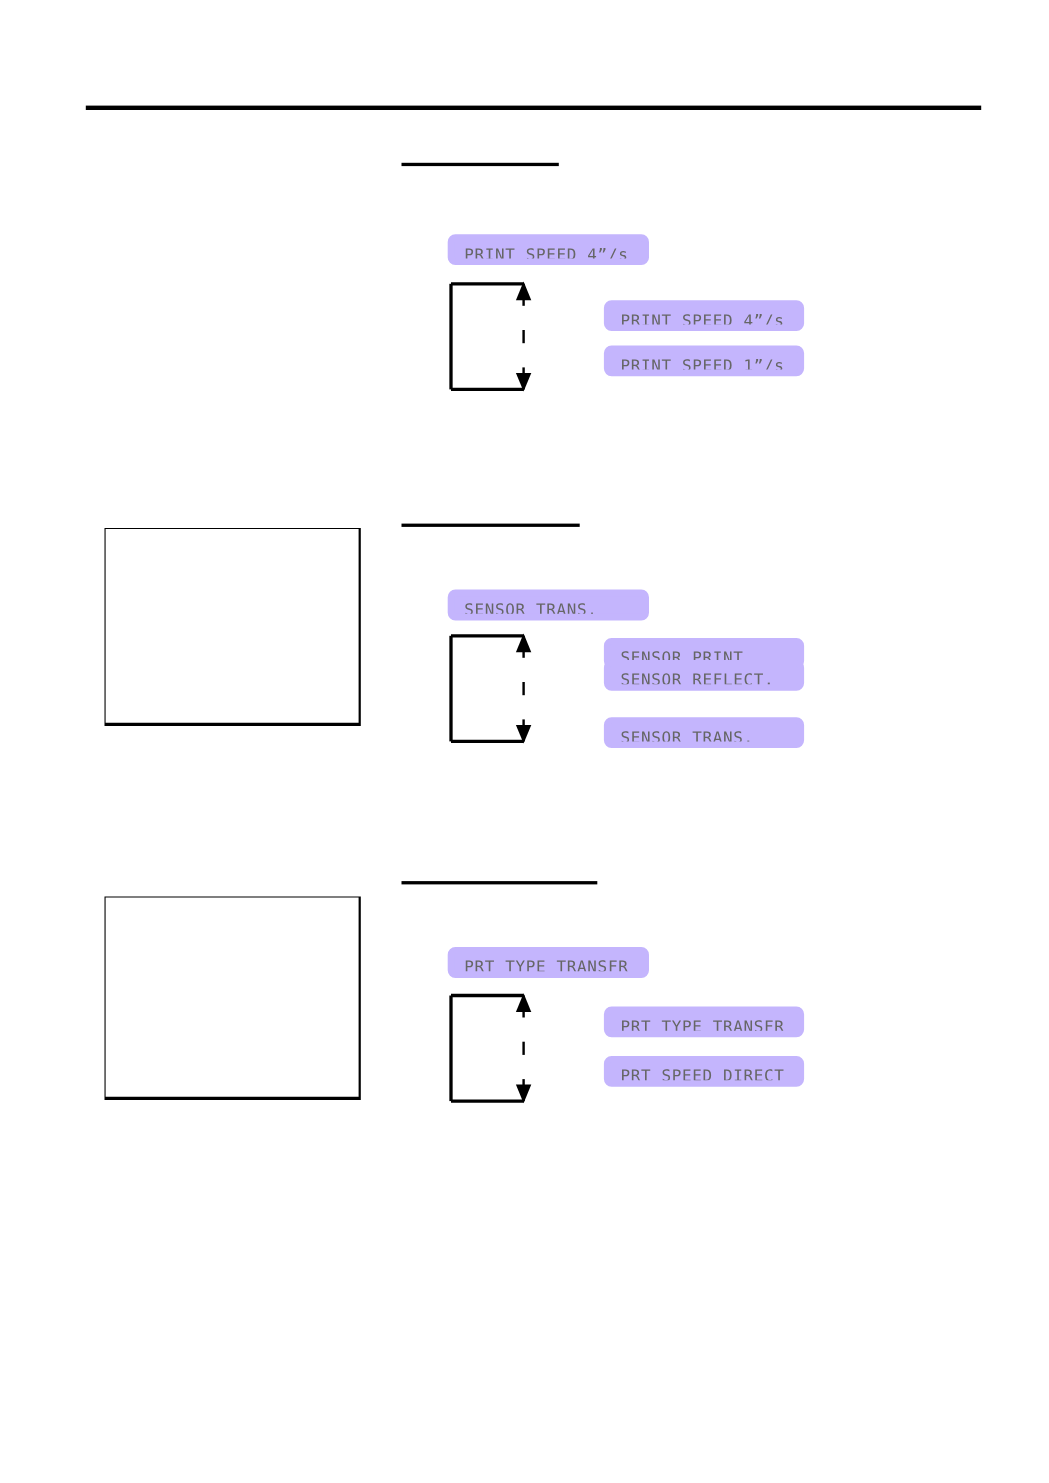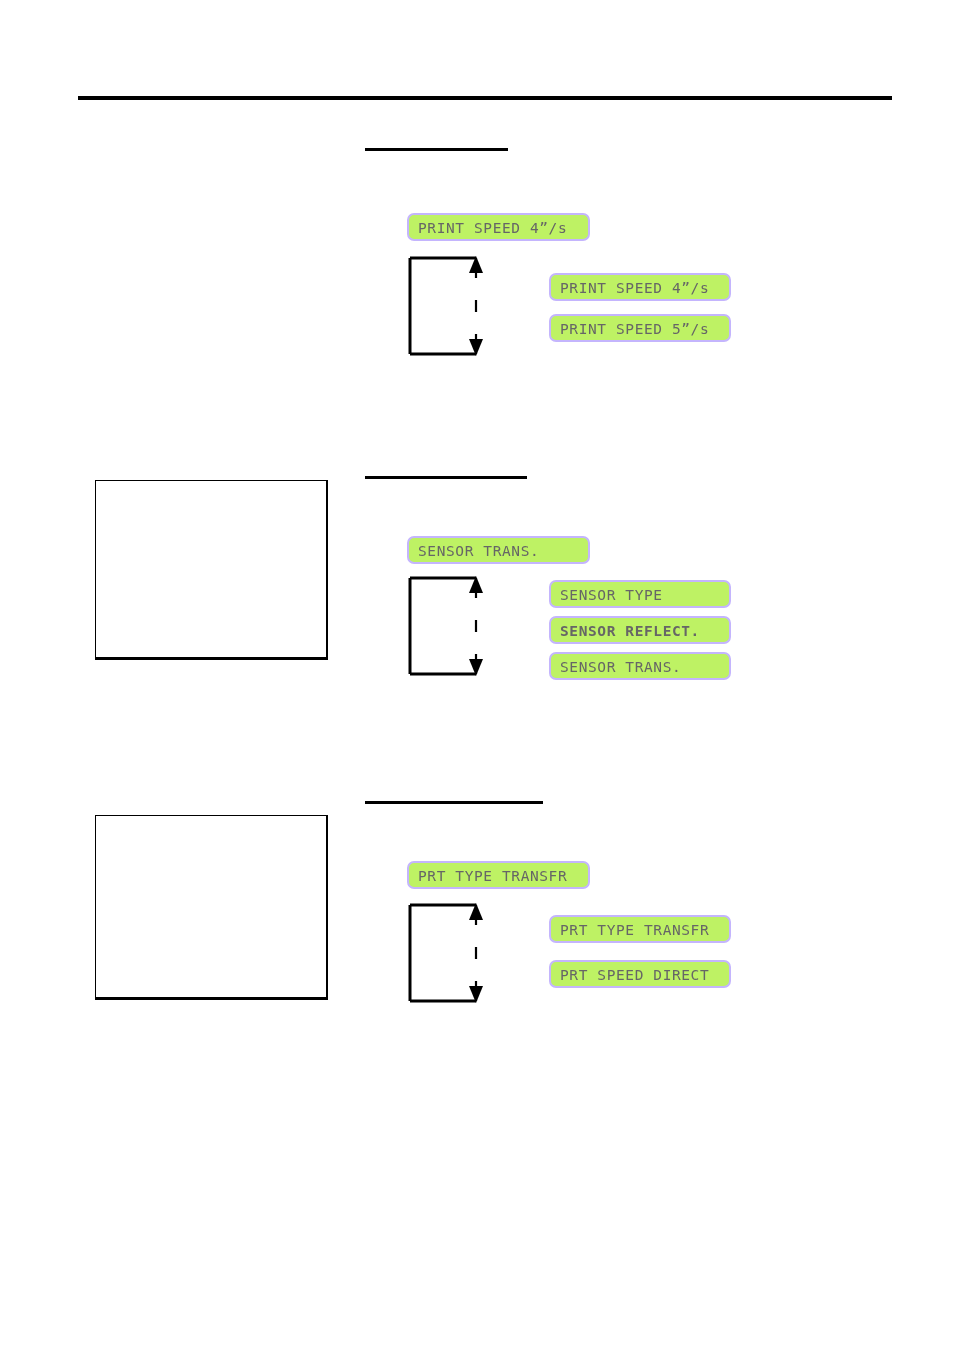--- a/index.html
+++ b/index.html
@@ -42,22 +42,22 @@
     background: #ffffff;
     border: 1px solid #000000;
     border-bottom-width: 3px;
     border-right-width: 2px;
   }
 
   
   .lcd-box {
     position: absolute;
     box-sizing: border-box;
-    background: #bef264;
-    border: 2px solid #c4b5fd;
+    background: #c4b5fd;
+    border: 6px solid #c4b5fd;
     border-radius: 7px;
     height: 28px;
     line-height: 26px;
     font-family: "DejaVu Sans Mono", monospace;
     font-size: 14.5px;
     letter-spacing: 0.6px;
     color: #666666;
     padding-left: 9px;
     white-space: nowrap;
     overflow: hidden;
@@ -98,43 +98,43 @@
       <path d="M 2 98 L 68 98" stroke="#000" stroke-width="3" fill="none"></path>
       <path d="M 68 2 L 68 22" stroke="#000" stroke-width="2.2" fill="none"></path>
       <polygon points="68,0 61,17 75,17" fill="#000"></polygon>
       <path d="M 68 78 L 68 98" stroke="#000" stroke-width="2.2" fill="none"></path>
       <polygon points="68,100 61,83 75,83" fill="#000"></polygon>
       <path d="M 68 44 L 68 56" stroke="#000" stroke-width="2.2" fill="none"></path>
     </svg>
   </div>
 
   <div class="lcd-box option" style="left:549px; top:273px;">PRINT SPEED 4”/s</div>
-  <div class="lcd-box option" style="left:549px; top:314px;">PRINT SPEED 5”/s</div>
+  <div class="lcd-box option" style="left:549px; top:314px;">PRINT SPEED 1”/s</div>
 
   <div class="note-box" style="left:95px; top:480px; width:233px; height:180px;"></div>
 
   <div class="section-underline" style="left:365px; top:476px; width:162px;"></div>
 
   <div class="lcd-box current" style="left:407px; top:536px;">SENSOR TRANS.</div>
 
   <div class="bracket" style="left:408px; top:576px;">
     <svg width="71" height="100" viewBox="0 0 71 100">
       <path d="M 2 2 L 68 2" stroke="#000" stroke-width="3" fill="none"></path>
       <path d="M 2 2 L 2 98" stroke="#000" stroke-width="3" fill="none"></path>
       <path d="M 2 98 L 68 98" stroke="#000" stroke-width="3" fill="none"></path>
       <path d="M 68 2 L 68 22" stroke="#000" stroke-width="2.2" fill="none"></path>
       <polygon points="68,0 61,17 75,17" fill="#000"></polygon>
       <path d="M 68 78 L 68 98" stroke="#000" stroke-width="2.2" fill="none"></path>
       <polygon points="68,100 61,83 75,83" fill="#000"></polygon>
       <path d="M 68 44 L 68 56" stroke="#000" stroke-width="2.2" fill="none"></path>
     </svg>
   </div>
 
-  <div class="lcd-box option" style="left:549px; top:580px;">SENSOR TYPE</div>
-  <div class="lcd-box option" style="left:549px; top:616px;font-weight:bold;">SENSOR REFLECT.</div>
+  <div class="lcd-box option" style="left:549px; top:580px;">SENSOR PRINT</div>
+  <div class="lcd-box option" style="left:549px; top:600px;">SENSOR REFLECT.</div>
   <div class="lcd-box option" style="left:549px; top:652px;">SENSOR TRANS.</div>
 
   <div class="note-box" style="left:95px; top:815px; width:233px; height:185px;"></div>
 
   <div class="section-underline" style="left:365px; top:801px; width:178px;"></div>
 
   <div class="lcd-box current" style="left:407px; top:861px;">PRT TYPE TRANSFR</div>
 
   <div class="bracket" style="left:408px; top:903px;">
     <svg width="71" height="100" viewBox="0 0 71 100">

